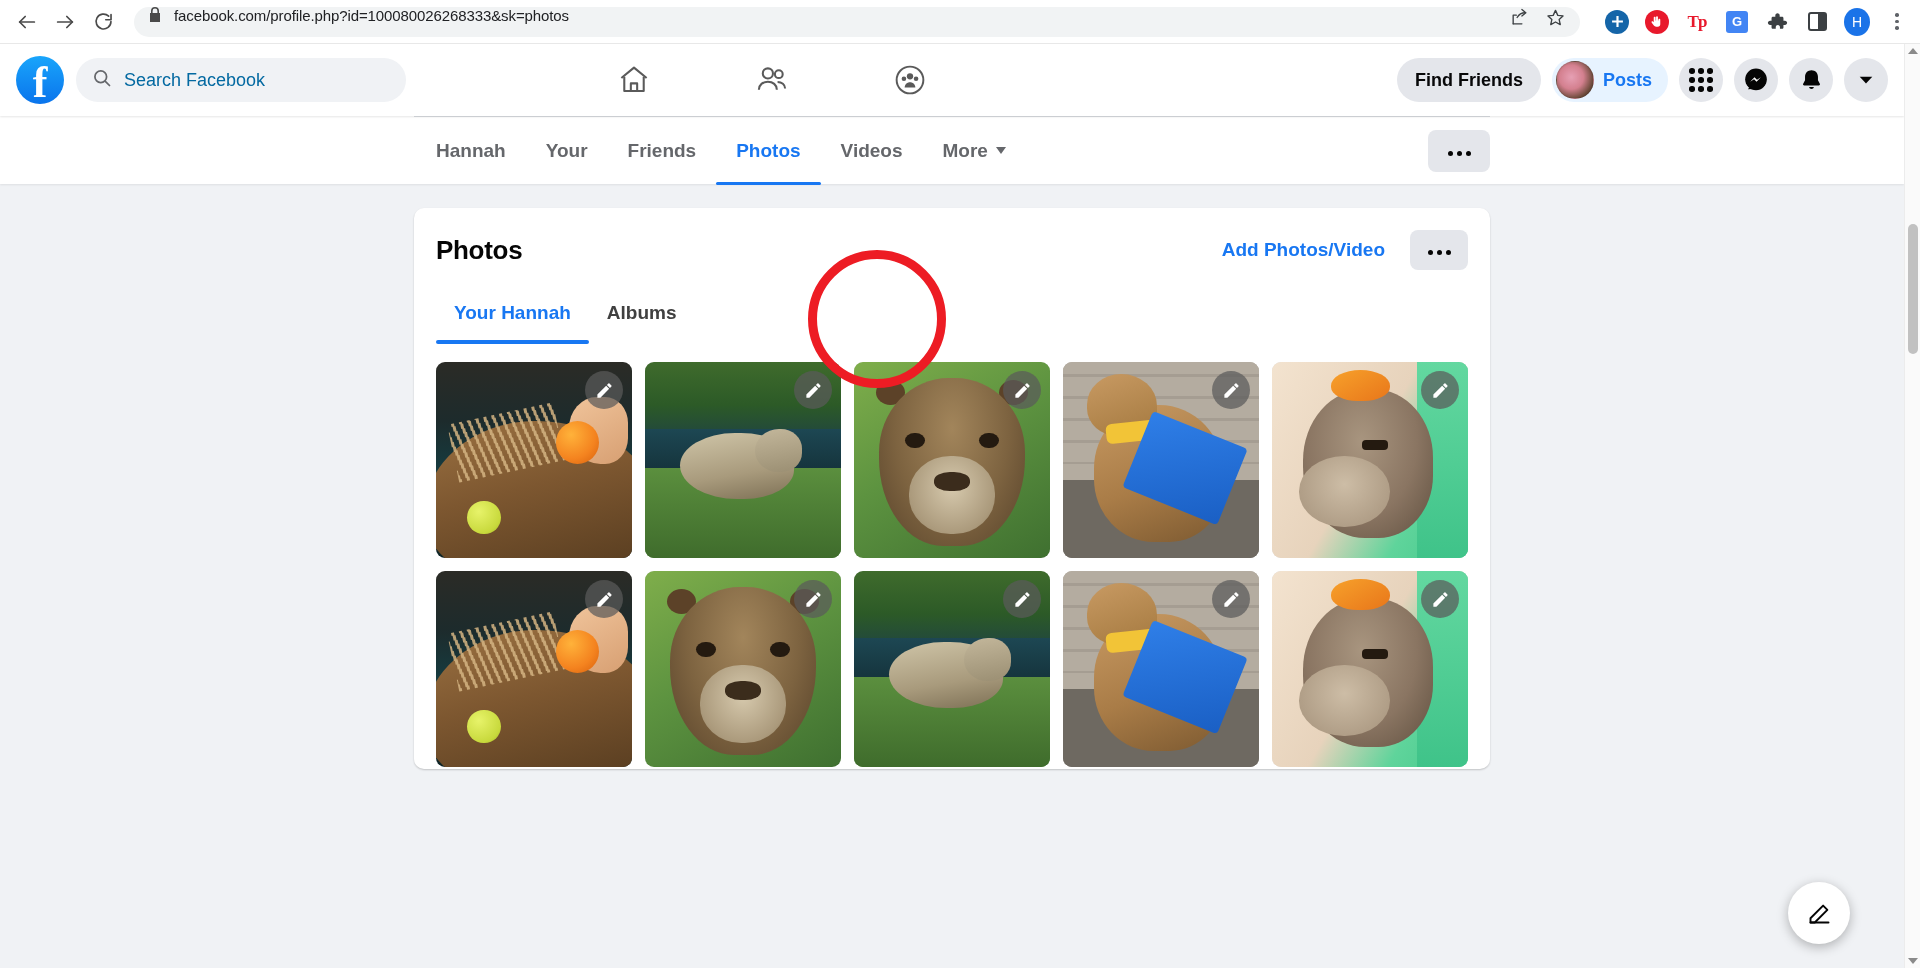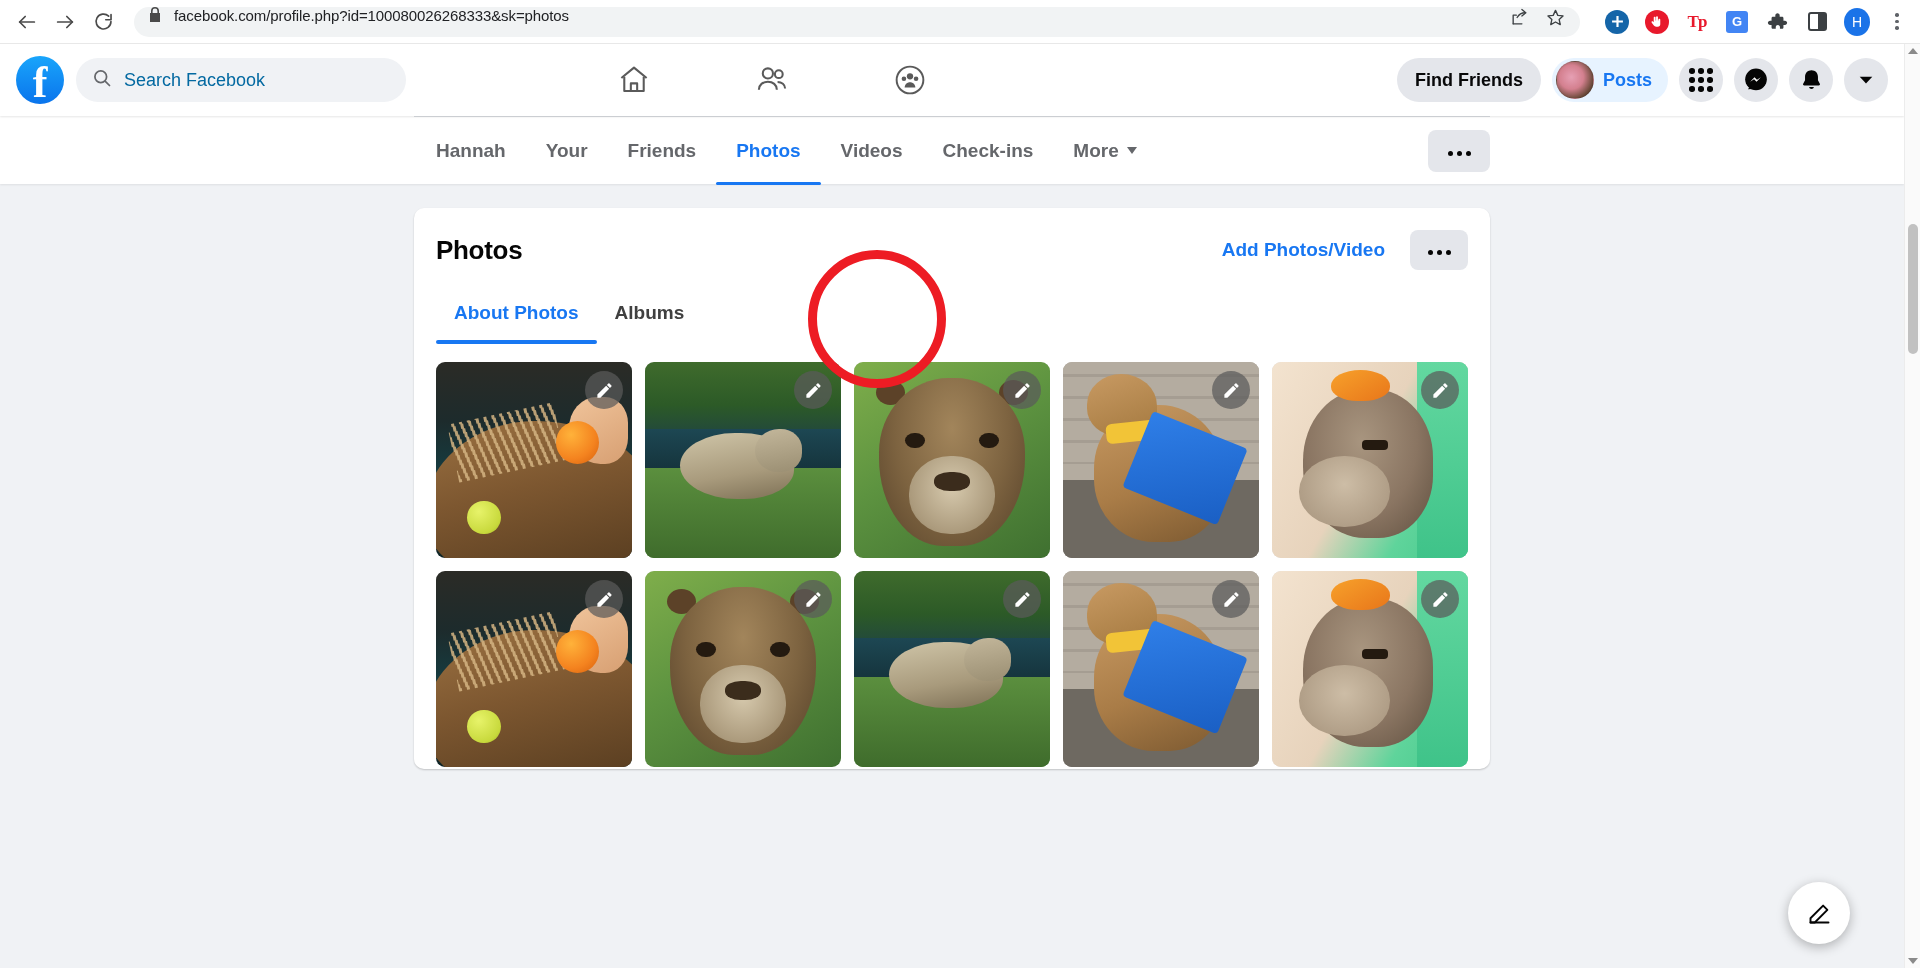--- a/index.html
+++ b/index.html
@@ -512,23 +512,20 @@
         <div class="pnav">
             <span>Friends</span>
           </div>
         <div class="pnav active">
             <span>Photos</span>
           </div>
         <div class="pnav">
             <span>Videos</span>
           </div>
         <div class="pnav">
-            <span>Check-ins</span>
-          </div>
-        <div class="pnav">
           <span>More</span>
           <span class="caret-down"></span>
         </div>
         <div class="pnav-more-btn">
           <span class="dot3"><i></i><i></i><i></i></span>
         </div>
       </div>
     </div>
 
     <div class="photos-card">
@@ -536,21 +533,21 @@
         <div class="photos-title">Photos</div>
         <div class="photos-actions">
           <div class="add-photos">Add Photos/Video</div>
           <div class="card-more">
             <span class="dot3"><i></i><i></i><i></i></span>
           </div>
         </div>
       </div>
 
       <div class="photo-tabs">
-        <div class="ptab active">About Photos</div>
+        <div class="ptab active">Your Hannah</div>
         <div class="ptab">Albums</div>
         <div class="annot-circle"></div>
       </div>
 
       <div class="photo-grid">
 
         <div class="photo-cell">
           <div class="art art-a">
               <div class="body"></div>
               <div class="spikes"></div>

